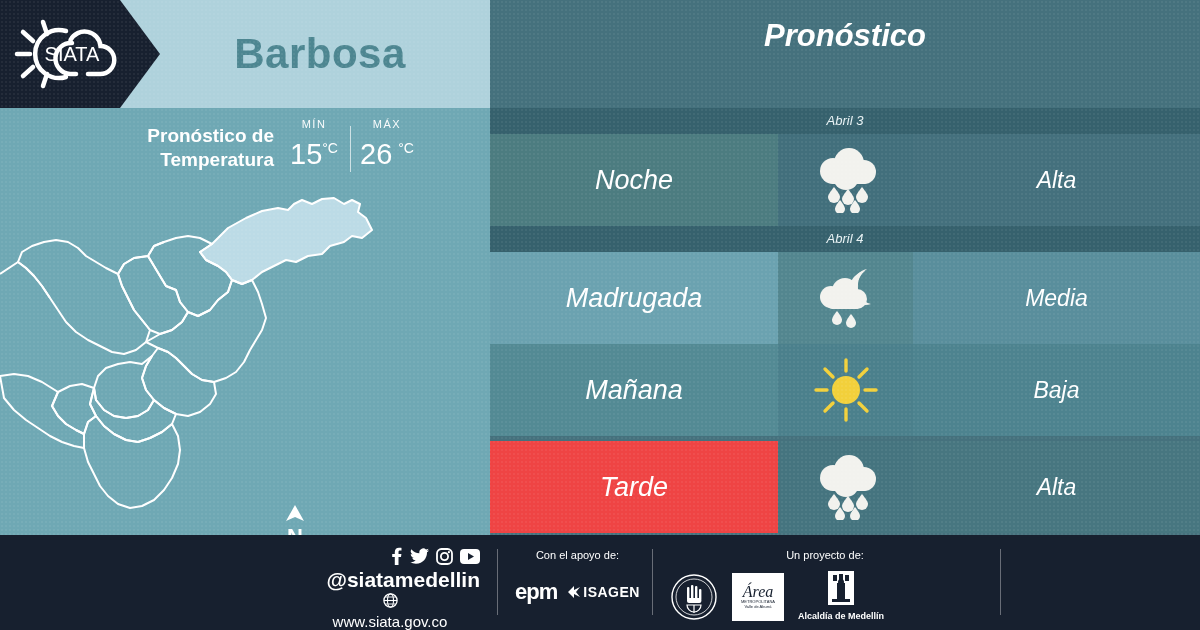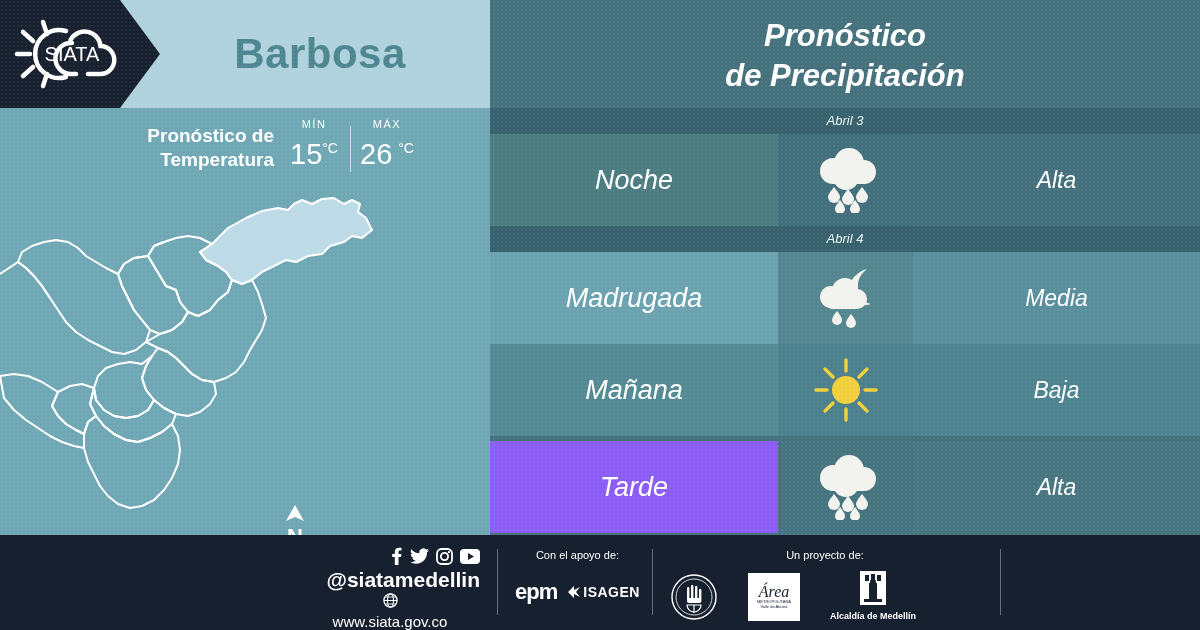--- a/index.html
+++ b/index.html
@@ -74,21 +74,21 @@
   .row-noche .cell-prob{background:#44707d;}
 
   .row-madrugada .cell-period{background:#6ba2b0;}
   .row-madrugada .cell-icon{background:#53868f;}
   .row-madrugada .cell-prob{background:#598e9c;}
 
   .row-manana .cell-period{background:#538a94;}
   .row-manana .cell-icon{background:#4b808c;}
   .row-manana .cell-prob{background:#4d838f;}
 
-  .row-tarde .cell-period{background:#8b5cf6;}
+  .row-tarde .cell-period{background:#ef4444;}
   .row-tarde .cell-icon{background:#45747f;}
   .row-tarde .cell-prob{background:#477680;}
 
   
   .footer{position:absolute;left:0;top:535px;width:1200px;height:95px;background:#17202f;}
   .social{position:absolute;left:300px;top:10px;width:180px;color:#fff;text-align:right;}
   .social-icons{display:flex;justify-content:flex-end;gap:7px;align-items:center;height:22px;}
   .handle{font-size:21px;font-weight:bold;line-height:24px;margin-top:1px;}
   .site-line{display:flex;align-items:center;justify-content:flex-end;gap:5px;font-size:15px;margin-top:1px;flex-direction:column;}
   .f-div{position:absolute;top:14px;width:1px;height:66px;background:rgba(255,255,255,.35);}
@@ -97,21 +97,21 @@
   .f-div-3{left:1000px;}
 
   .support{position:absolute;left:505px;top:14px;width:145px;text-align:center;color:#fff;}
   .support-lab{font-size:11px;}
   .support-logos{display:flex;align-items:center;justify-content:center;gap:10px;margin-top:18px;}
   .epm-txt{font-size:22px;font-weight:bold;letter-spacing:-1px;}
   .isagen-txt{font-size:14px;font-weight:bold;letter-spacing:.5px;}
 
   .project{position:absolute;left:660px;top:14px;width:340px;color:#fff;}
   .project-lab{font-size:11px;text-align:center;width:230px;margin-left:50px;}
-  .project-logos{display:flex;align-items:flex-end;gap:30px;margin-top:8px;margin-left:10px;}
+  .project-logos{display:flex;align-items:flex-end;gap:14px;margin-top:8px;margin-left:10px;}
   .area-box{width:52px;height:48px;background:#fff;display:flex;flex-direction:column;
     align-items:center;justify-content:center;}
   .area-script{color:#17202f;font-size:16px;font-style:italic;font-family:"Liberation Serif",serif;line-height:14px;}
   .area-sub{color:#17202f;font-size:4px;line-height:5px;text-align:center;}
   .alc-wrap{display:flex;flex-direction:column;align-items:center;}
   .alc-txt{font-size:9px;font-weight:bold;margin-top:2px;}
   .texture{position:absolute;left:0;top:0;width:1200px;height:535px;pointer-events:none;opacity:.055;
     background-image:radial-gradient(#ffffff 1px, transparent 1px);background-size:4px 4px;}
 </style>
 </head>
@@ -196,21 +196,20 @@
           <polygon points="12,0 21,16 12,12 3,16" fill="#ffffff"></polygon>
         </svg>
         <div class="compass-n">N</div>
       </div>
     </div>
   </div>
 
   <div class="right-panel">
     <div class="right-title">
       <span>Pronóstico</span><br>
-      <span>de Precipitación</span>
     </div>
 
     <div class="date-band date-1">Abril 3</div>
 
     <div class="row row-noche">
       <div class="cell-period">Noche</div>
       <div class="cell-icon">
         <svg width="74" height="66" viewBox="0 0 74 66">
           <g fill="#f2f2ee">
             <circle cx="24" cy="24" r="13"></circle>

